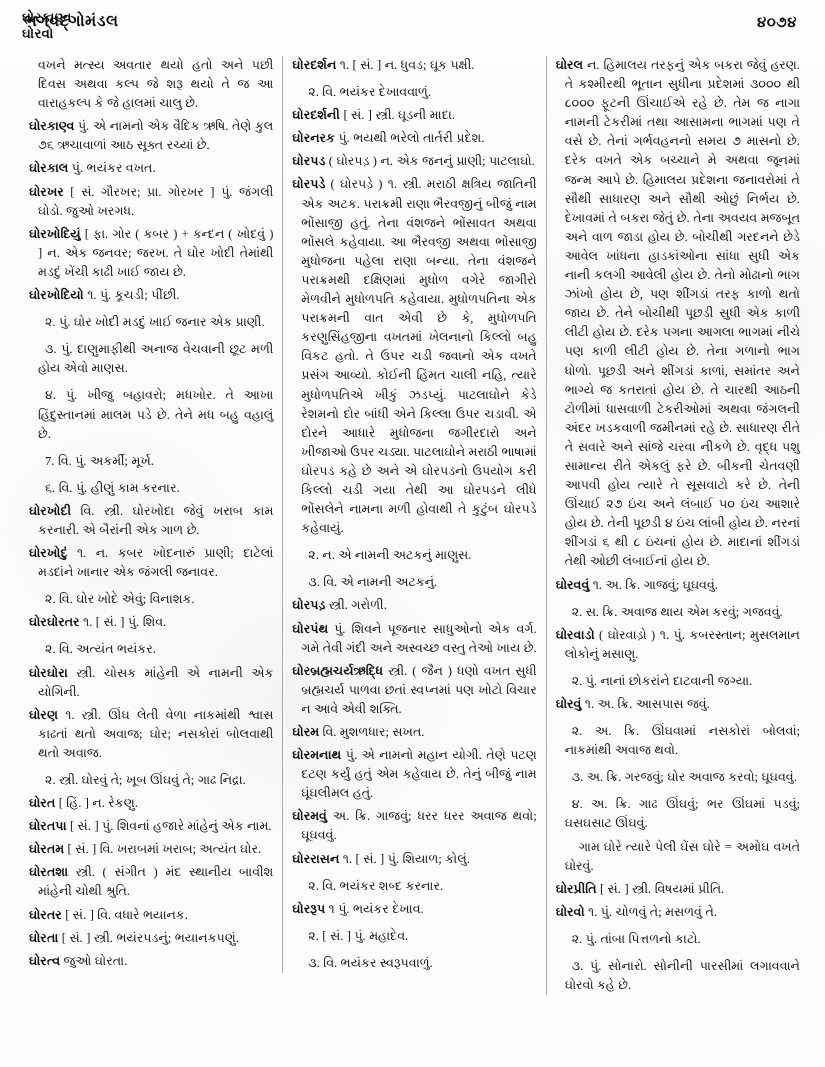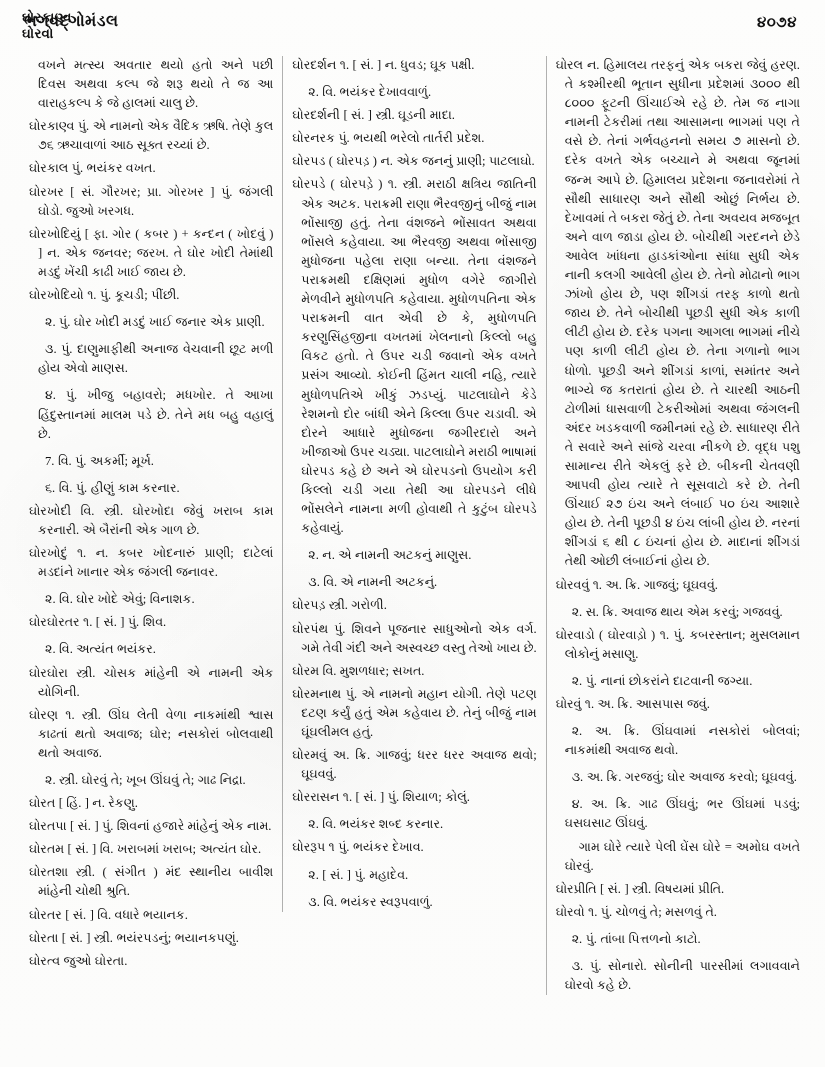--- a/index.html
+++ b/index.html
@@ -103,21 +103,21 @@
   .entry.sense {
     padding-left: 9px;
     text-indent: 7px;
     margin-top: 8px;
   }
   .entry.indent-para {
     padding-left: 9px;
     text-indent: 14px;
   }
   .hw {
-    font-weight: normal;
+    font-weight: bold;
   }
   .entry:last-child {
     margin-bottom: 0;
   }
 </style>
 </head>
 <body>
 
 <div id="page"></div>
 
@@ -165,20 +165,21 @@
         <p class="entry hang"><span class="hw">ઘોરદર્શન</span><span> ૧. [ સં. ] ન. ધુવડ; ઘૂક પક્ષી.</span></p>
         <p class="entry sense">૨. વિ. ભયંકર દેખાવવાળું.</p>
         <p class="entry hang"><span class="hw">ઘોરદર્શની</span><span> [ સં. ] સ્ત્રી. ઘૂડની માદા.</span></p>
         <p class="entry hang"><span class="hw">ઘોરનરક</span><span> પું. ભયથી ભરેલો તાર્તરી પ્રદેશ.</span></p>
         <p class="entry hang"><span class="hw">ઘોરપડ</span><span> ( ઘોરપડ઼ ) ન. એક જનનું પ્રાણી; પાટલાઘો.</span></p>
         <p class="entry hang"><span class="hw">ઘોરપડે</span><span> ( ઘોરપડ઼ે ) ૧. સ્ત્રી. મરાઠી ક્ષત્રિય જાતિની એક અટક. પરાક્રમી રાણા ભૈરવજીનું બીજું નામ ભોંસાજી હતું. તેના વંશજને ભોંસાવત અથવા ભોંસલે કહેવાયા. આ ભૈરવજી અથવા ભોંસાજી મુધોજના પહેલા રાણા બન્યા. તેના વંશજને પરાક્રમથી દક્ષિણમાં મુધોળ વગેરે જાગીરો મેળવીને મુધોળપતિ કહેવાયા. મુધોળપતિના એક પરાક્રમની વાત એવી છે કે, મુધોળપતિ કરણુસિંહજીના વખતમાં ખેલનાનો કિલ્લો બહુ વિકટ હતો. તે ઉપર ચડી જવાનો એક વખતે પ્રસંગ આવ્યો. કોઈની હિંમત ચાલી નહિ, ત્યારે મુધોળપતિએ ખીકું ઝડપ્યું. પાટલાઘોને કેડે રેશમનો દોર બાંધી એને કિલ્લા ઉપર ચડાવી. એ દોરને આધારે મુધોજના જગીરદારો અને ખીજાઓ ઉપર ચડ્યા. પાટલાઘોને મરાઠી ભાષામાં ઘોરપડ કહે છે અને એ ઘોરપડનો ઉપયોગ કરી કિલ્લો ચડી ગયા તેથી આ ઘોરપડને લીધે ભોંસલેને નામના મળી હોવાથી તે કુટુંબ ઘોરપડે કહેવાયું.</span></p>
         <p class="entry sense">૨. ન. એ નામની અટકનું માણુસ.</p>
         <p class="entry sense">૩. વિ. એ નામની અટકનું.</p>
         <p class="entry hang"><span class="hw">ઘોરપડ઼</span><span> સ્ત્રી. ગરોળી.</span></p>
         <p class="entry hang"><span class="hw">ઘોરપંથ</span><span> પું. શિવને પૂજનાર સાધુઓનો એક વર્ગ. ગમે તેવી ગંદી અને અસ્વચ્છ વસ્તુ તેઓ ખાય છે.</span></p>
+        <p class="entry hang"><span class="hw">ઘોરબ્રહ્મચર્યઋદ્ધિ</span><span> સ્ત્રી. ( જૈન ) ધણો વખત સુધી બ્રહ્મચર્ય પાળવા છતાં સ્વપ્નમાં પણ ખોટો વિચાર ન આવે એવી શક્તિ.</span></p>
         <p class="entry hang"><span class="hw">ઘોરમ</span><span> વિ. મુશળધાર; સખત.</span></p>
         <p class="entry hang"><span class="hw">ઘોરમનાથ</span><span> પું. એ નામનો મહાન યોગી. તેણે પટણ દટણ કર્યું હતું એમ કહેવાય છે. તેનું બીજું નામ ઘૂંઘલીમલ હતું.</span></p>
         <p class="entry hang"><span class="hw">ઘોરમવું</span><span> અ. ક્રિ. ગાજવું; ધરર ધરર અવાજ થવો; ઘૂઘવવું.</span></p>
         <p class="entry hang"><span class="hw">ઘોરરાસન</span><span> ૧. [ સં. ] પું. શિયાળ; કોલું.</span></p>
         <p class="entry sense">૨. વિ. ભયંકર શબ્દ કરનાર.</p>
         <p class="entry hang"><span class="hw">ઘોરરૂપ</span><span> ૧ પું. ભયંકર દેખાવ.</span></p>
         <p class="entry sense">૨. [ સં. ] પું. મહાદેવ.</p>
         <p class="entry sense">૩. વિ. ભયંકર સ્વરૂપવાળું.</p>
       </div>
     <div class="col" id="col-3">

